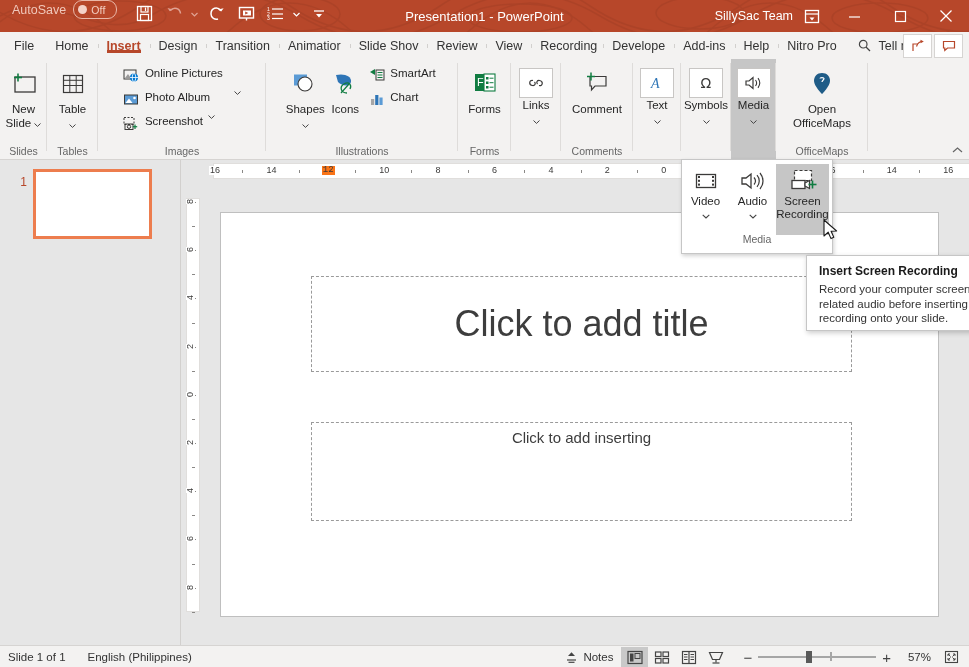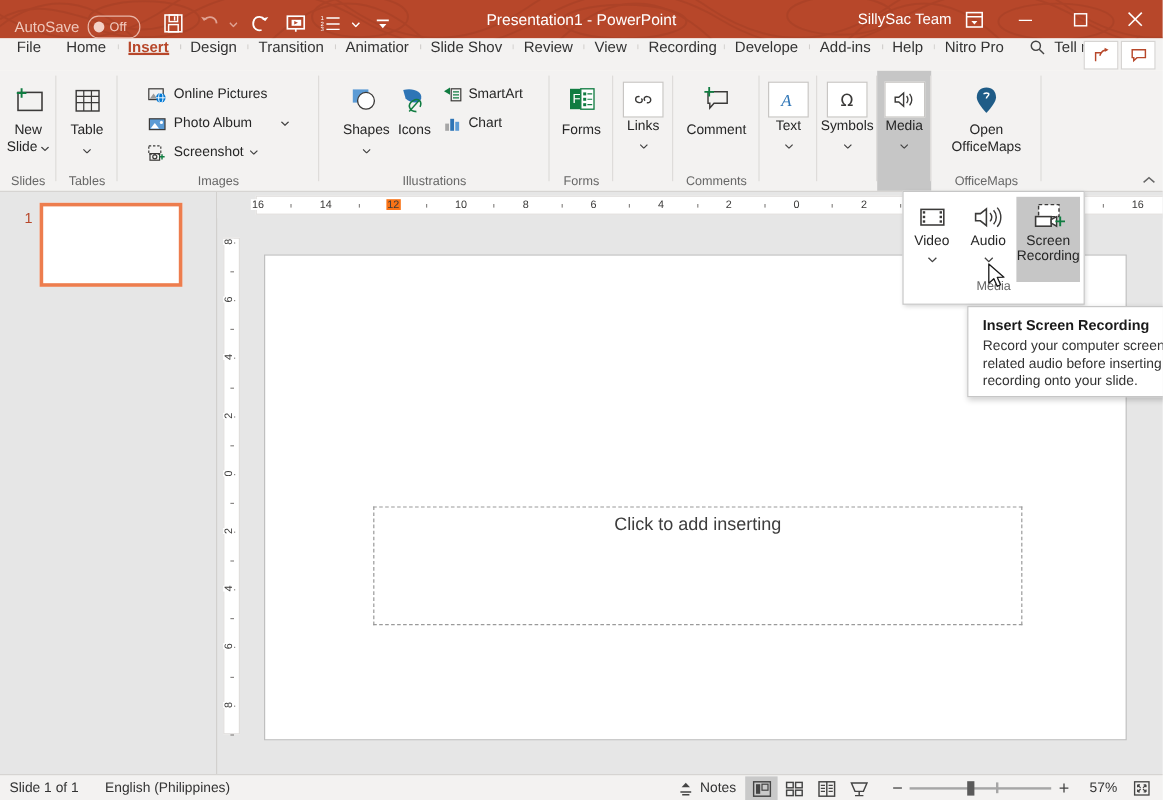--- a/index.html
+++ b/index.html
@@ -13,21 +13,21 @@
   .app{position:relative;width:969px;height:667px;}
 
   
   .titlebar{
     position:absolute;left:0;top:0;width:969px;height:32px;
     background:#b7472a;overflow:hidden;
   }
   .titlebar-swirl{
     position:absolute;left:0;top:0;width:969px;height:32px;opacity:.5;
   }
-  .qat{position:absolute;left:0;top:0;height:32px;display:flex;align-items:flex-end;z-index:3;}
+  .qat{position:absolute;left:0;top:0;height:32px;display:flex;align-items:flex-start;z-index:3;}
   .autosave{
     display:flex;align-items:center;gap:7px;margin-left:12px;
   }
   .autosave .lbl{color:#f0c8bb;font-size:12.5px;}
   .toggle{
     width:42px;height:17px;border-radius:9px;border:1px solid #eab7a8;
     position:relative;display:flex;align-items:center;
   }
   .toggle .knob{
     width:9px;height:9px;border-radius:50%;background:#f4d2c8;margin-left:4px;
@@ -56,21 +56,21 @@
   .ribbon-display{
     position:absolute;right:142px;top:0;height:32px;width:30px;
     display:flex;align-items:center;justify-content:center;z-index:3;
   }
   .wincontrols{position:absolute;right:0;top:0;height:32px;display:flex;z-index:3;}
   .wc{width:46px;height:32px;display:flex;align-items:center;justify-content:center;}
 
   
   .tabstrip{
     position:absolute;left:0;top:32px;width:969px;height:27px;
-    background:#f3f2f1;display:flex;align-items:flex-start;
+    background:#f3f2f1;display:flex;align-items:center;
   }
   .tab{
     display:flex;align-items:center;padding:0 9px;font-size:12.5px;color:#333;
     position:relative;white-space:nowrap;overflow:hidden;
   }
   .tab.file{padding:0 12px 0 14px;}
   .tab.sep:before{
     content:"";position:absolute;left:0;top:5px;bottom:5px;width:1px;background:#d2d0ce;
   }
   .tab.active{color:#b7472a;font-weight:bold;}
@@ -105,37 +105,37 @@
   }
   .bigbtn{
     width:56px;display:flex;flex-direction:column;align-items:center;
     padding-top:4px;
   }
   .bigbtn .ico{height:34px;display:flex;align-items:center;justify-content:center;}
   .bigbtn .lbl{font-size:11.5px;color:#262626;text-align:center;line-height:13px;margin-top:1px;}
   .bigbtn .caret{margin-top:1px;}
   .smallcol{display:flex;flex-direction:column;padding-top:3px;}
   .smallbtn{
-    display:flex;align-items:center;gap:5px;height:24px;padding:0 4px;
+    display:flex;gap:5px;height:24px;padding:0 4px;
     font-size:11.5px;color:#262626;white-space:nowrap;
   }
   .smallbtn .ico{width:17px;height:17px;display:flex;align-items:center;justify-content:center;}
   .bigbtn.boxed .ico{
     width:34px;height:30px;border:1px solid #c8c6c4;background:#fff;box-sizing:border-box;
     display:flex;align-items:center;justify-content:center;
   }
   .group.highlighted{background:#c6c6c6;}
   .ribbon-collapse{
     position:absolute;right:4px;bottom:2px;width:16px;height:14px;
     display:flex;align-items:center;justify-content:center;
   }
 
   
   .media-dd{
-    position:absolute;left:752px;top:159px;width:150px;height:93px;
+    position:absolute;left:681px;top:159px;width:150px;height:93px;
     background:#fff;border:1px solid #c6c6c6;box-shadow:1px 2px 4px rgba(0,0,0,.18);
     z-index:40;
   }
   .media-dd-row{display:flex;height:72px;padding-top:4px;box-sizing:border-box;}
   .media-item{
     width:47px;display:flex;flex-direction:column;align-items:center;padding-top:3px;
   }
   .media-item .ico{height:28px;display:flex;align-items:center;justify-content:center;}
   .media-item .lbl{font-size:11.5px;text-align:center;line-height:13px;}
   .media-item.sel{background:#c6c6c6;height:68px;}
@@ -716,21 +716,21 @@
           <span class="tick" style="left: 568.8px; width: 1px; top: 10px; height: 3px;"></span>
           <span class="tick" style="left: 597px; width: 1px; top: 9px; height: 5px;"></span>
           <span class="tick" style="left: 625.2px; width: 1px; top: 10px; height: 3px;"></span>
           <span class="tick" style="left: 653.4px; width: 1px; top: 9px; height: 5px;"></span>
           <span class="tick" style="left: 681.6px; width: 1px; top: 10px; height: 3px;"></span>
           <span class="tick" style="left: 709.8px; width: 1px; top: 9px; height: 5px;"></span>
           <span class="tick" style="left: 738px; width: 1px; top: 10px; height: 3px;"></span>
           <span class="tick" style="left: 766.2px; width: 1px; top: 9px; height: 5px;"></span>
           <span class="tlabel" style="left: 28px; top: 6px; background: rgb(255, 255, 255); padding: 0px 1px;">16</span>
           <span class="tlabel" style="left: 84.4px; top: 6px; background: rgb(255, 255, 255); padding: 0px 1px;">14</span>
-          <span class="tlabel" style="left: 140.8px; top: 6px; background: #f97316; padding: 0px 1px;">12</span>
+          <span class="tlabel" style="left: 140.8px; top: 6px; background: #f97316; padding: 0px 1px; font-family: Liberation Mono, monospace;">12</span>
           <span class="tlabel" style="left: 197.2px; top: 6px; background: rgb(255, 255, 255); padding: 0px 1px;">10</span>
           <span class="tlabel" style="left: 253.6px; top: 6px; background: rgb(255, 255, 255); padding: 0px 1px;">8</span>
           <span class="tlabel" style="left: 310px; top: 6px; background: rgb(255, 255, 255); padding: 0px 1px;">6</span>
           <span class="tlabel" style="left: 366.4px; top: 6px; background: rgb(255, 255, 255); padding: 0px 1px;">4</span>
           <span class="tlabel" style="left: 422.8px; top: 6px; background: rgb(255, 255, 255); padding: 0px 1px;">2</span>
           <span class="tlabel" style="left: 479.2px; top: 6px; background: rgb(255, 255, 255); padding: 0px 1px;">0</span>
           <span class="tlabel" style="left: 535.6px; top: 6px; background: rgb(255, 255, 255); padding: 0px 1px;">2</span>
           <span class="tlabel" style="left: 592px; top: 6px; background: rgb(255, 255, 255); padding: 0px 1px;">4</span>
           <span class="tlabel" style="left: 648.4px; top: 6px; background: rgb(255, 255, 255); padding: 0px 1px;">6</span>
           <span class="tlabel" style="left: 704.8px; top: 6px; background: rgb(255, 255, 255); padding: 0px 1px;">14</span>
@@ -766,20 +766,23 @@
           <span class="tlabel" style="top: 205.8px; left: 5px; background: rgb(255, 255, 255); transform: rotate(-90deg); transform-origin: center center;">0</span>
           <span class="tlabel" style="top: 254px; left: 5px; background: rgb(255, 255, 255); transform: rotate(-90deg); transform-origin: center center;">2</span>
           <span class="tlabel" style="top: 302.2px; left: 5px; background: rgb(255, 255, 255); transform: rotate(-90deg); transform-origin: center center;">4</span>
           <span class="tlabel" style="top: 350.4px; left: 5px; background: rgb(255, 255, 255); transform: rotate(-90deg); transform-origin: center center;">6</span>
           <span class="tlabel" style="top: 398.6px; left: 5px; background: rgb(255, 255, 255); transform: rotate(-90deg); transform-origin: center center;">8</span>
         </div>
     </div>
   </div>
 
   <div class="slideframe"></div>
+  <div class="ph ph-title">
+    <span>Click to add title</span>
+  </div>
   <div class="ph ph-sub">
     <span>Click to add inserting</span>
   </div>
 
   <div class="media-dd">
     <div class="media-dd-row">
       <div class="media-item">
         <span class="ico">
           <svg width="26" height="22" viewBox="0 0 26 22">
             <rect x="3.5" y="4.5" width="19" height="13" fill="none" stroke="#3b3a39" stroke-width="1.3"></rect>

